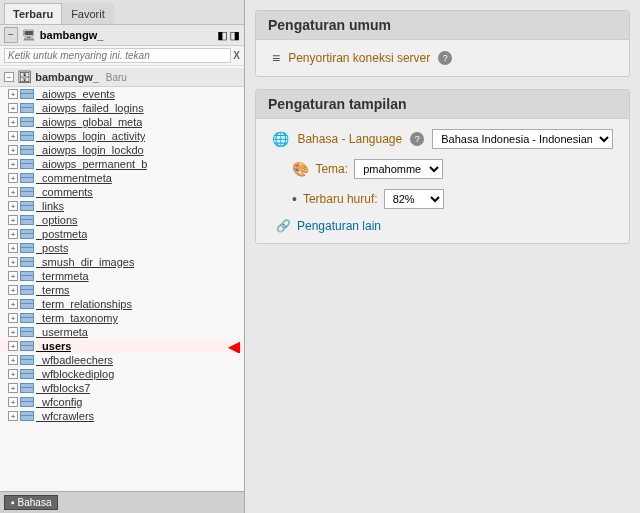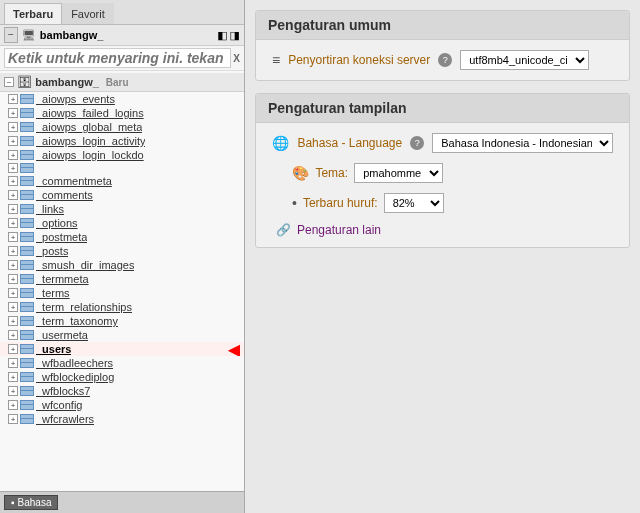--- a/index.html
+++ b/index.html
@@ -95,26 +95,25 @@
       display: flex;
       align-items: center;
       padding: 2px 4px;
       background: #f5f5f5;
       border-bottom: 1px solid #ddd;
       gap: 2px;
     }
 
     .search-bar input {
       flex: 1;
-      font-size: 14px;
+      font-size: 10px;
       border: 1px solid #ccc;
       padding: 1px 3px;
       color: #666;
       font-style: italic;
-      font-weight: bold;
     }
 
     .search-close {
       font-size: 10px;
       cursor: pointer;
       color: #666;
       background: none;
       border: none;
       font-weight: bold;
     }
@@ -140,21 +139,20 @@
     .db-name {
       font-weight: bold;
       font-size: 11px;
       color: #333;
     }
 
     .db-new {
       font-size: 10px;
       color: #888;
       margin-left: 4px;
-      font-weight: bold;
     }
 
     .tree-item {
       display: flex;
       align-items: center;
       padding: 1px 2px 1px 8px;
       gap: 2px;
       cursor: pointer;
       white-space: nowrap;
       overflow: hidden;
@@ -338,21 +336,21 @@
     }
 
     .link-row {
       display: flex;
       align-items: center;
       gap: 6px;
       padding-left: 4px;
     }
 
     .settings-link {
-      color: #701a75;
+      color: #0369a1;
       font-size: 12px;
       cursor: pointer;
       text-decoration: none;
       text-align: right;
     }
 
     .lock-icon {
       font-size: 12px;
       color: #888;
     }
@@ -419,20 +417,21 @@
         <span class="item-label">_aiowps_login_activity</span>
       </div>
       <div class="tree-item">
         <span class="expand-btn">+</span>
         <span class="table-icon"></span>
         <span class="item-label">_aiowps_login_lockdo</span>
       </div>
       <div class="tree-item">
         <span class="expand-btn">+</span>
         <span class="table-icon"></span>
+        <span class="item-label">_aiowps_permanent_b</span>
       </div>
       <div class="tree-item">
         <span class="expand-btn">+</span>
         <span class="table-icon"></span>
         <span class="item-label">_commentmeta</span>
       </div>
       <div class="tree-item">
         <span class="expand-btn">+</span>
         <span class="table-icon"></span>
         <span class="item-label">_comments</span>
@@ -532,23 +531,20 @@
 
   <div class="right-panel">
 
     <div class="settings-section">
       <div class="section-header">Pengaturan umum</div>
       <div class="section-body">
         <div class="setting-row">
           <span class="setting-icon">≡</span>
           <span class="setting-label">Penyortiran koneksi server</span>
           <span class="setting-help">?</span>
-          <select class="setting-select">
-            <option>utf8mb4_unicode_ci</option>
-          </select>
         </div>
       </div>
     </div>
 
     <div class="settings-section">
       <div class="section-header">Pengaturan tampilan</div>
       <div class="section-body">
 
         <div class="setting-row">
           <span class="setting-icon">🌐</span>

